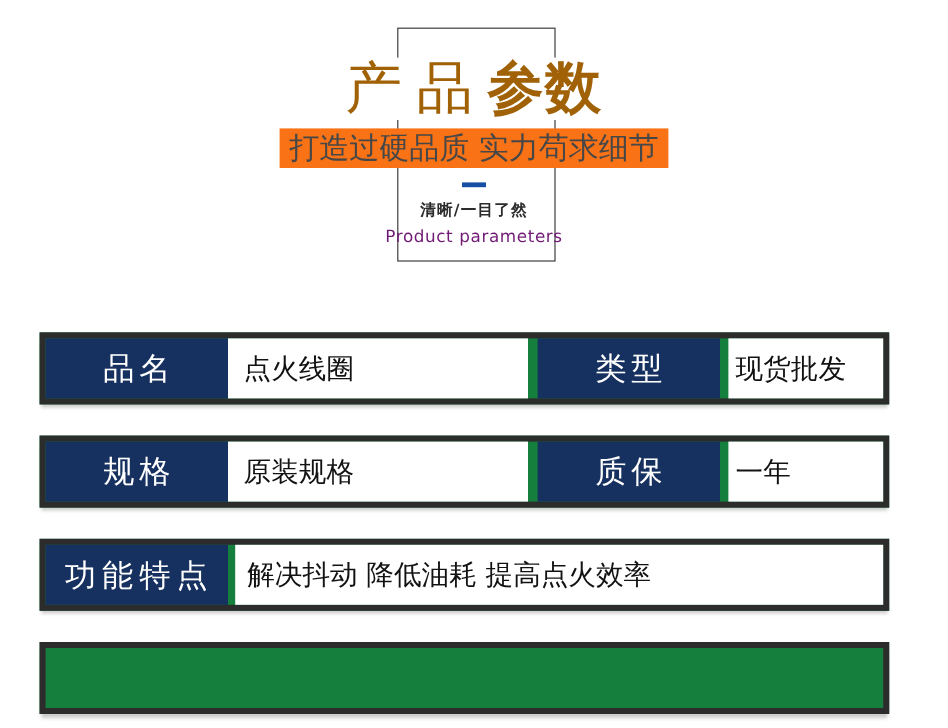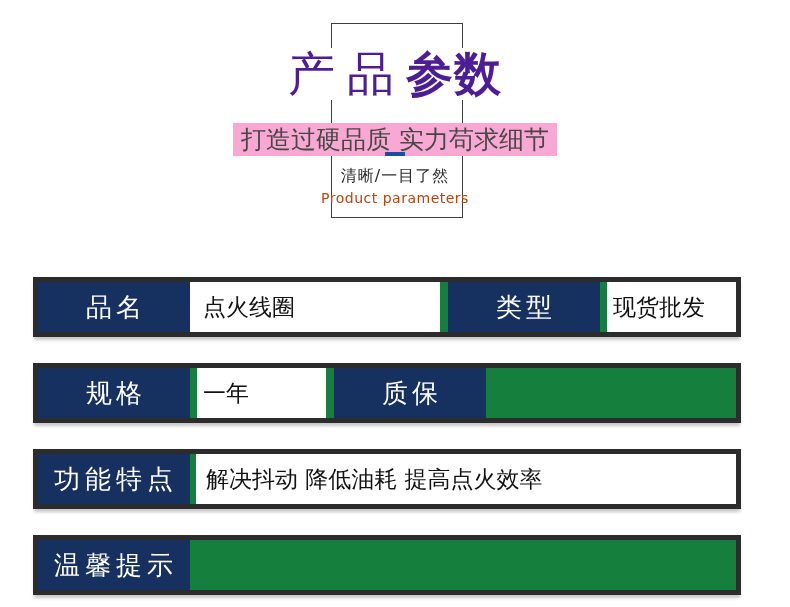--- a/index.html
+++ b/index.html
@@ -19,35 +19,35 @@
     width: 130px; height: 193px;
     border: 1px solid #3f3f3f;
     z-index: 0;
   }
   .center-line {
     position: absolute;
     left: 0; width: 100%;
     text-align: center;
     z-index: 1;
   }
-  .title { top: 48px; font-size: 47px; line-height: 1.1; color: #4c1d95; }
+  .title { top: 48px; font-size: 47px; line-height: 1.1; color: #a16207; }
   .title .bg-wrap { background: #fff; display: inline-block; padding: 0 6px; }
   .t-light { font-weight: 400; letter-spacing: 12px; }
   .t-bold  { font-weight: 900; letter-spacing: 1px; }
   .subtitle { top: 107px; font-size: 25px; color: #474747; }
-  .subtitle .bg-wrap { background: #f9a8d4; display: inline-block; padding: 0 8px; margin-top: 16px; }
+  .subtitle .bg-wrap { background: #f97316; display: inline-block; padding: 0 8px; }
   .accent-dash {
     position: absolute;
     left: 385px; top: 152px;
     width: 20px; height: 4px;
     background: #1550a5;
     z-index: 1;
   }
-  .tagline-cn { top: 166px; font-size: 16px; font-weight: 400; color: #2b2b2b; letter-spacing: 1px; }
-  .tagline-en { top: 190px; font-size: 14px; color: #c2410c; letter-spacing: 0.5px; }
+  .tagline-cn { top: 166px; font-size: 13px; font-weight: 700; color: #2b2b2b; letter-spacing: 1px; }
+  .tagline-en { top: 190px; font-size: 14px; color: #701a75; letter-spacing: 0.5px; }
 
   
   .params {
     position: absolute;
     left: 33px; top: 277px;
     width: 708px;
     z-index: 1;
   }
   .row {
     display: flex;
@@ -115,27 +115,27 @@
 
     <div class="row row-quad">
       <div class="cell label">品名</div>
       <div class="cell value grow">点火线圈</div>
       <div class="cell label l2">类型</div>
       <div class="cell value v2">现货批发</div>
     </div>
 
     <div class="row row-quad">
       <div class="cell label">规格</div>
+      <div class="cell value grow">原装规格</div>
+      <div class="cell label l2">质保</div>
       <div class="cell value v2">一年</div>
-      <div class="cell label l2">质保</div>
     </div>
 
     <div class="row row-duo">
       <div class="cell label">功能特点</div>
       <div class="cell value">解决抖动 降低油耗 提高点火效率</div>
     </div>
 
     <div class="row row-duo">
-      <div class="cell label">温馨提示</div>
     </div>
 
   </div>
 </div>
 
 </body></html>

